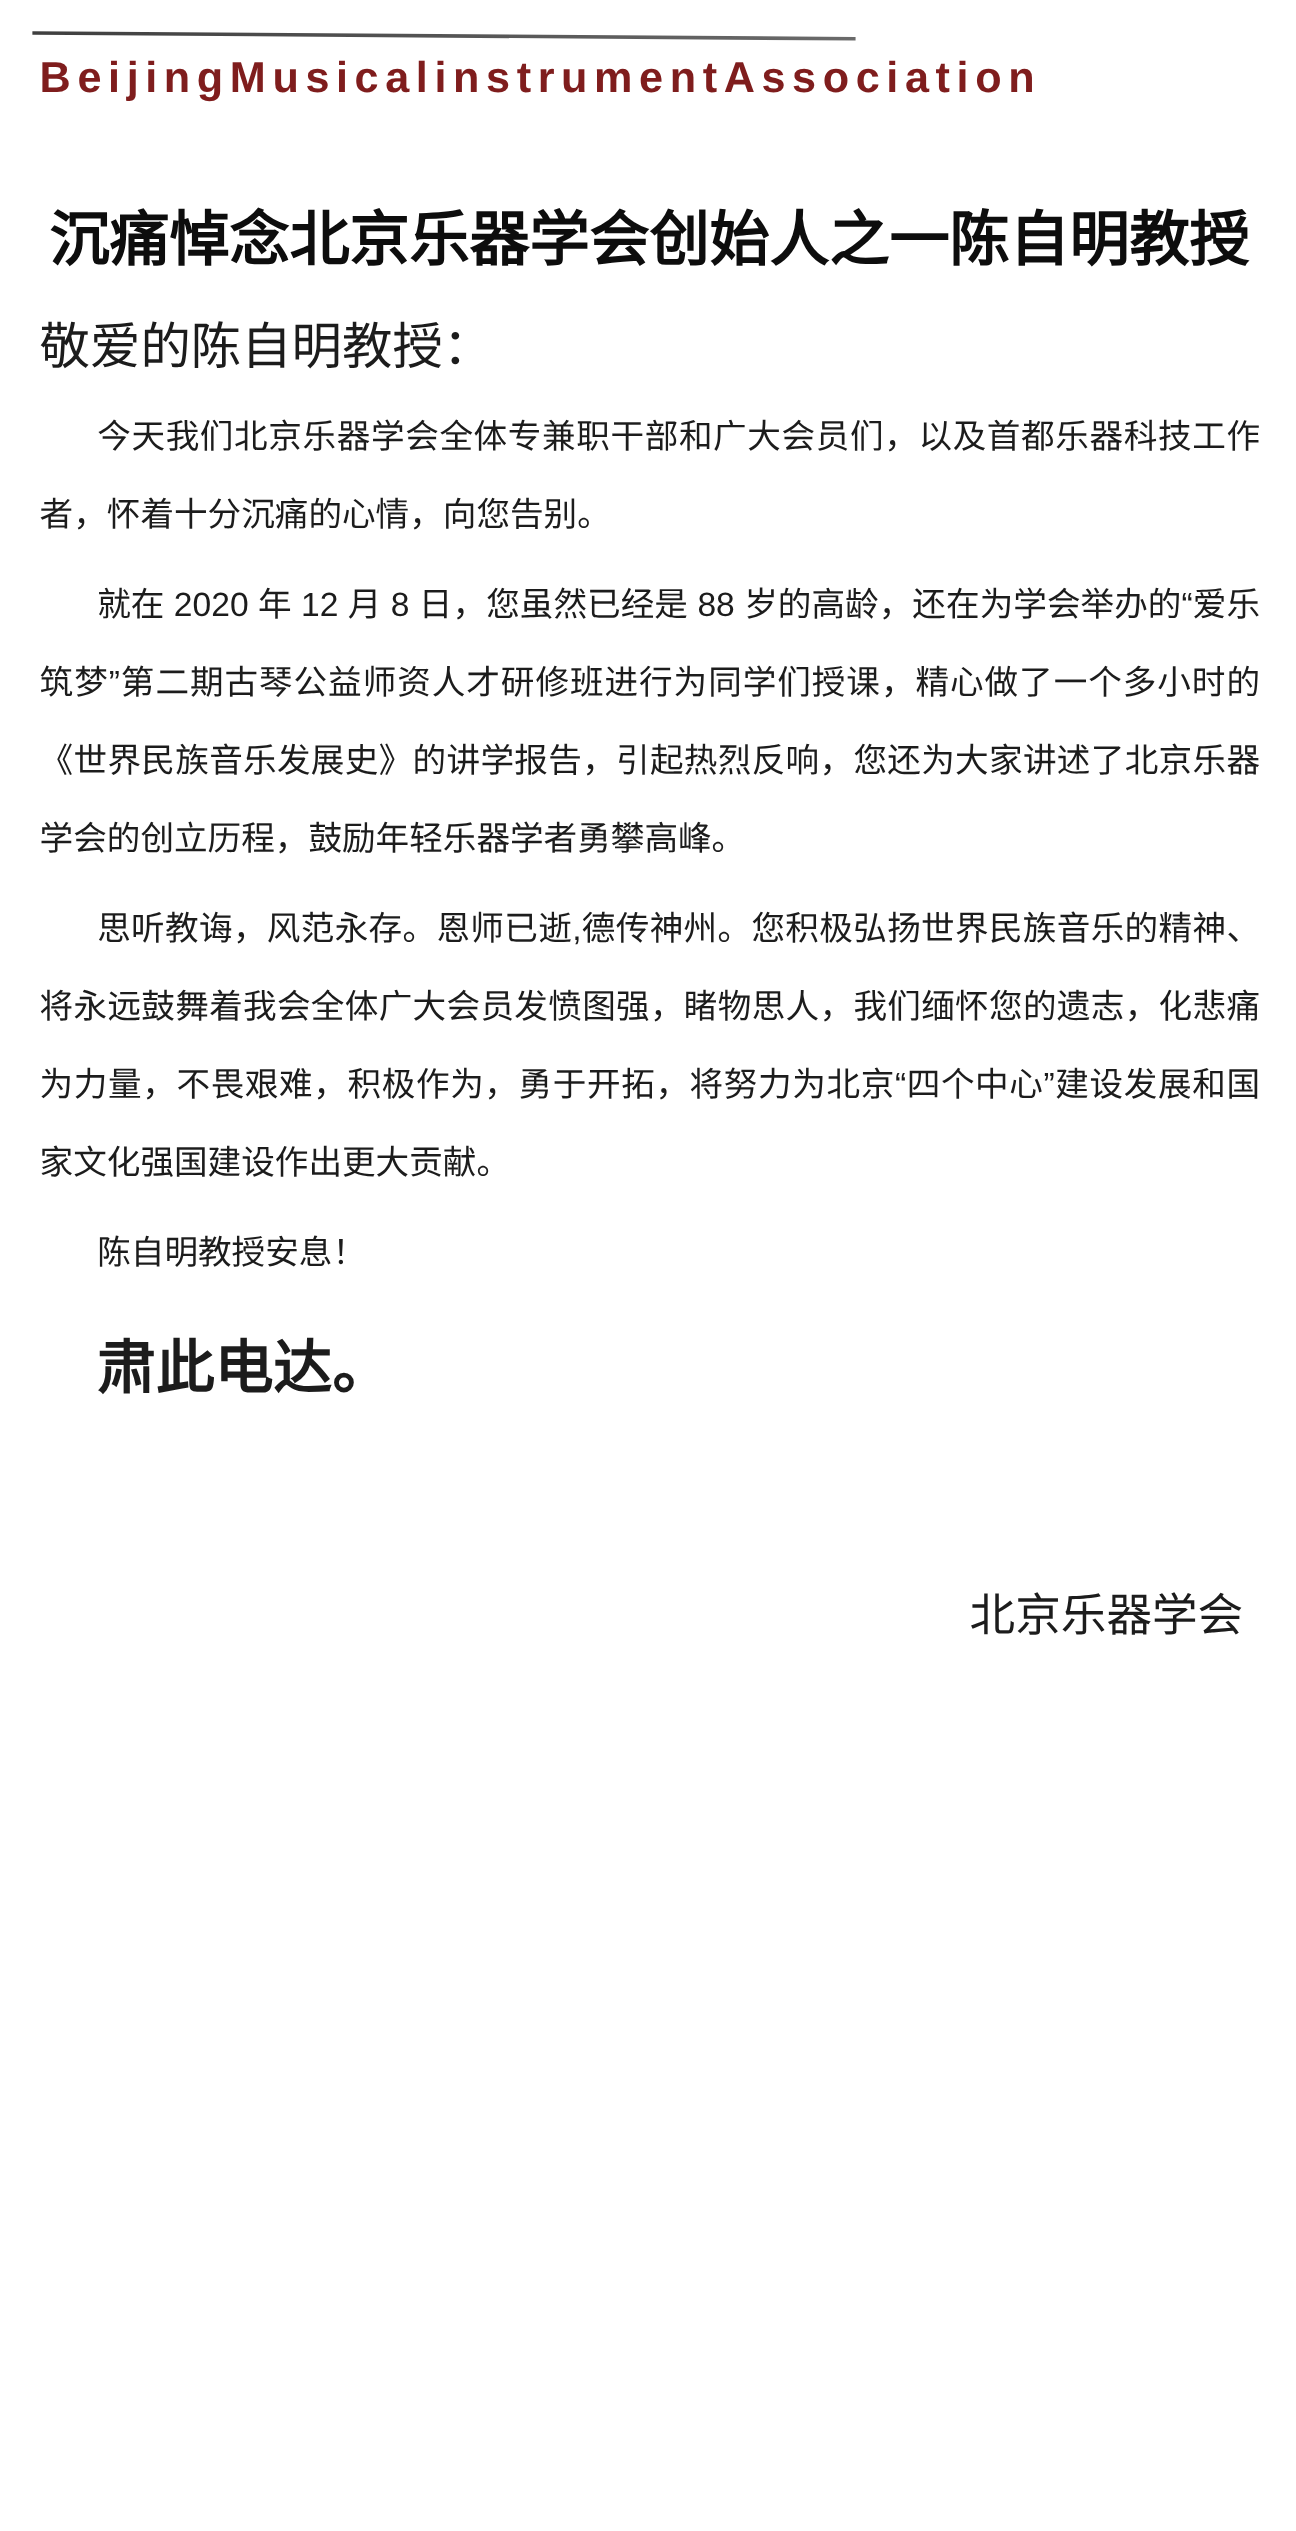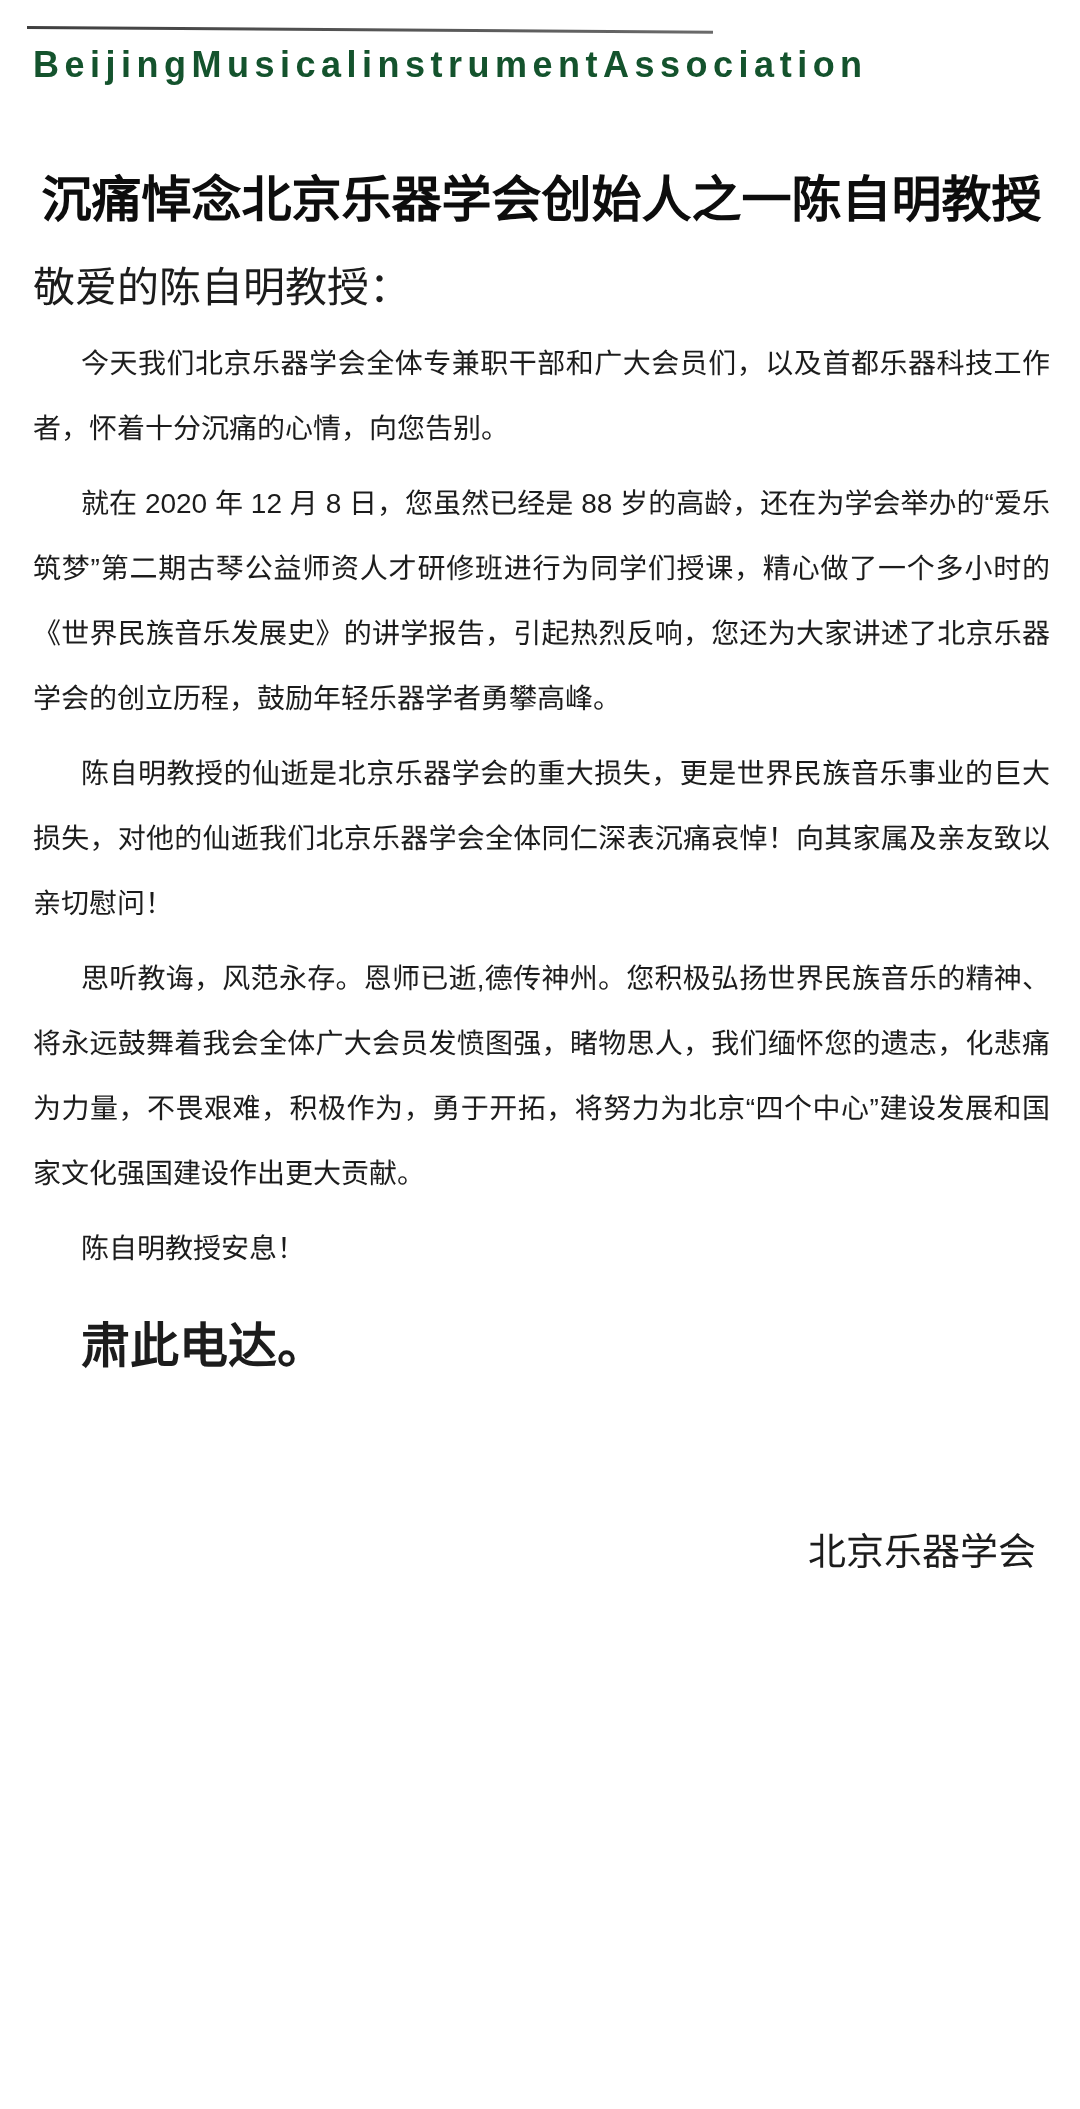--- a/index.html
+++ b/index.html
@@ -37,37 +37,36 @@
     background: linear-gradient(to right, #3f3f3f, #6a6a6a);
     transform: rotate(0.4deg);
     transform-origin: left center;
   }
   .org-en {
     margin-top: 14px;
     font-size: 36px;
     font-weight: 600;
     letter-spacing: 5.5px;
     line-height: 44px;
-    color: #14532d;
+    color: #7f1d1d;
     white-space: nowrap;
   }
   .title {
     margin: 88px 0 0 0;
     font-size: 50px;
     font-weight: 700;
     text-align: center;
     line-height: 50px;
     color: #0d0d0d;
   }
   .salutation {
     margin: 31px 0 10px 0;
     font-size: 42px;
     font-weight: 400;
     line-height: 65px;
-    font-family: Liberation Serif, serif;
   }
   .para {
     margin: 0 0 10px 0;
     font-size: 28px;
     font-weight: 400;
     line-height: 65px;
     text-align: justify;
     text-indent: 48px;
   }
   .valediction {
@@ -96,21 +95,20 @@
   <div class="org-en">BeijingMusicalinstrumentAssociation</div>
 
   <h1 class="title">沉痛悼念北京乐器学会创始人之一陈自明教授</h1>
 
   <p class="salutation">敬爱的陈自明教授：</p>
 
   <p class="para">今天我们北京乐器学会全体专兼职干部和广大会员们，以及首都乐器科技工作者，怀着十分沉痛的心情，向您告别。</p>
 
   <p class="para">就在 2020 年 12 月 8 日，您虽然已经是 88 岁的高龄，还在为学会举办的“爱乐筑梦”第二期古琴公益师资人才研修班进行为同学们授课，精心做了一个多小时的《世界民族音乐发展史》的讲学报告，引起热烈反响，您还为大家讲述了北京乐器学会的创立历程，鼓励年轻乐器学者勇攀高峰。</p>
 
-  <p class="para">陈自明教授的仙逝是北京乐器学会的重大损失，更是世界民族音乐事业的巨大损失，对他的仙逝我们北京乐器学会全体同仁深表沉痛哀悼！向其家属及亲友致以亲切慰问！</p>
 
   <p class="para">思听教诲，风范永存。恩师已逝,德传神州。您积极弘扬世界民族音乐的精神、将永远鼓舞着我会全体广大会员发愤图强，睹物思人，我们缅怀您的遗志，化悲痛为力量，不畏艰难，积极作为，勇于开拓，将努力为北京“四个中心”建设发展和国家文化强国建设作出更大贡献。</p>
 
   <p class="para">陈自明教授安息！</p>
 
 
   <p class="valediction">肃此电达。</p>
 
   <div class="signature">北京乐器学会</div>
 

